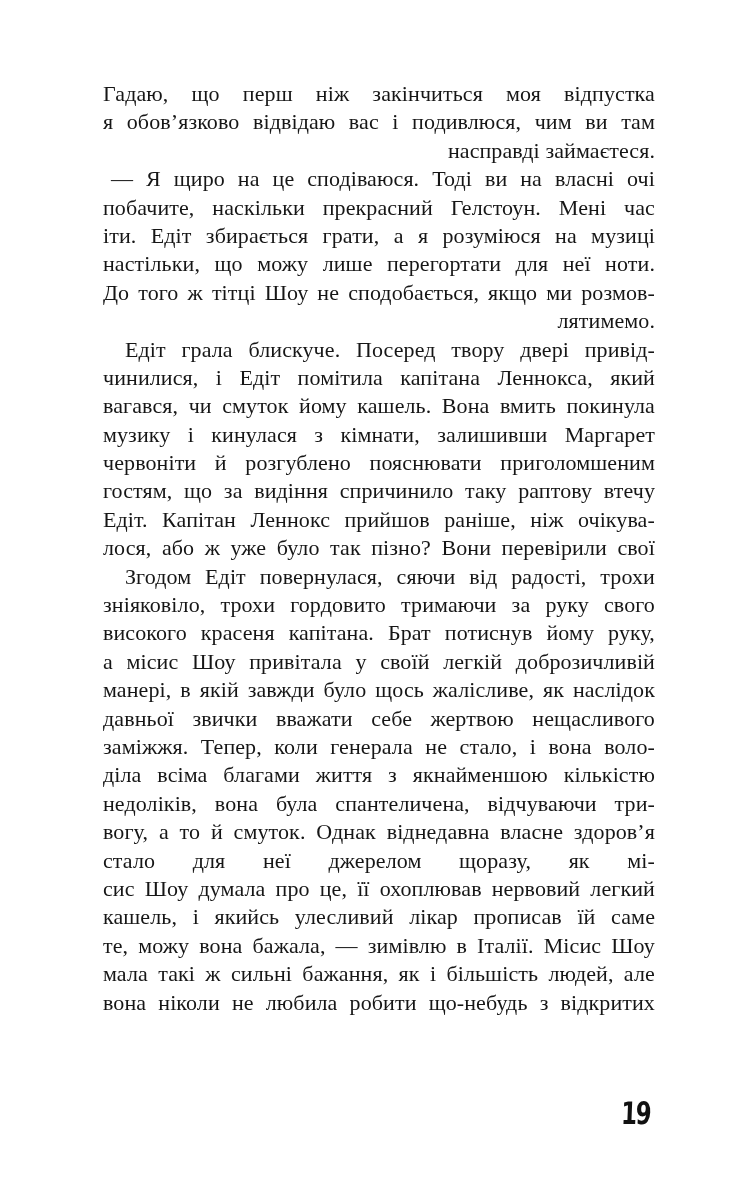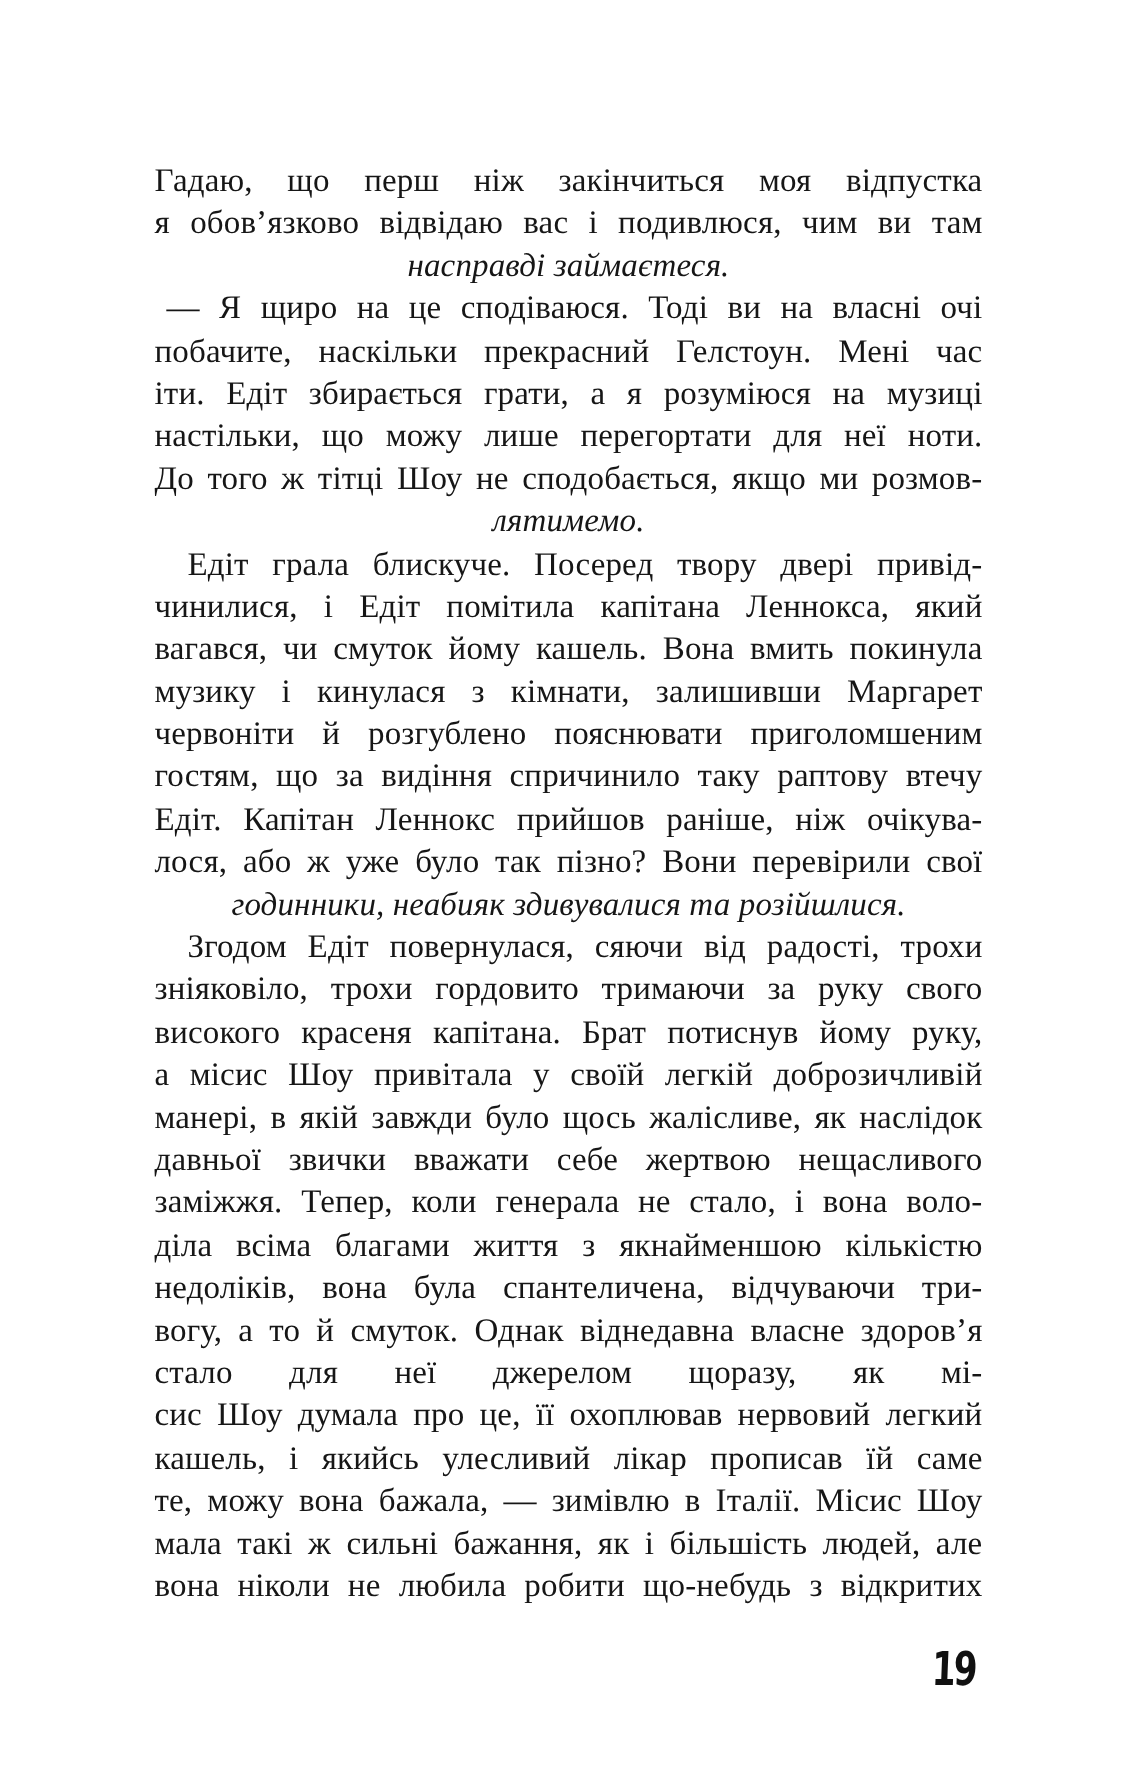--- a/index.html
+++ b/index.html
@@ -12,43 +12,42 @@
     width: 756px;
     height: 1181px;
     background: #ffffff;
     overflow: hidden;
     font-family: "Liberation Serif", serif;
     color: #161616;
   }
   .text-block {
     position: absolute;
     left: 103px;
-    top: 106px;
+    top: 80px;
     width: 552px;
   }
   .line {
     height: 28.4px;
     line-height: 28.4px;
     font-size: 22px;
     letter-spacing: 0.1px;
   }
   
   .line.just {
     display: flex;
     justify-content: space-between;
   }
   .line.just span {
     white-space: nowrap;
     flex: 0 0 auto;
   }
   
   .line.plain {
     white-space: nowrap;
-    text-align: center;
-    font-style: italic;
+    text-align: right;
   }
   .line.indent { padding-left: 22px; }
   .line.indent.just { width: 530px; }
   .line.indent-dialogue { padding-left: 8px; }
   .line.indent-dialogue.just { width: 544px; }
   .page-number {
     position: absolute;
     top: 1098px;
     right: 106px;
     font-family: "DejaVu Sans", sans-serif;
@@ -210,21 +209,20 @@
         <span>або</span>
         <span>ж</span>
         <span>уже</span>
         <span>було</span>
         <span>так</span>
         <span>пізно?</span>
         <span>Вони</span>
         <span>перевірили</span>
         <span>свої</span>
       </div>
-      <div class="line plain">годинники, неабияк здивувалися та розійшлися.</div>
       <div class="line indent just">
         <span>Згодом</span>
         <span>Едіт</span>
         <span>повернулася,</span>
         <span>сяючи</span>
         <span>від</span>
         <span>радості,</span>
         <span>трохи</span>
       </div>
       <div class="line just">

